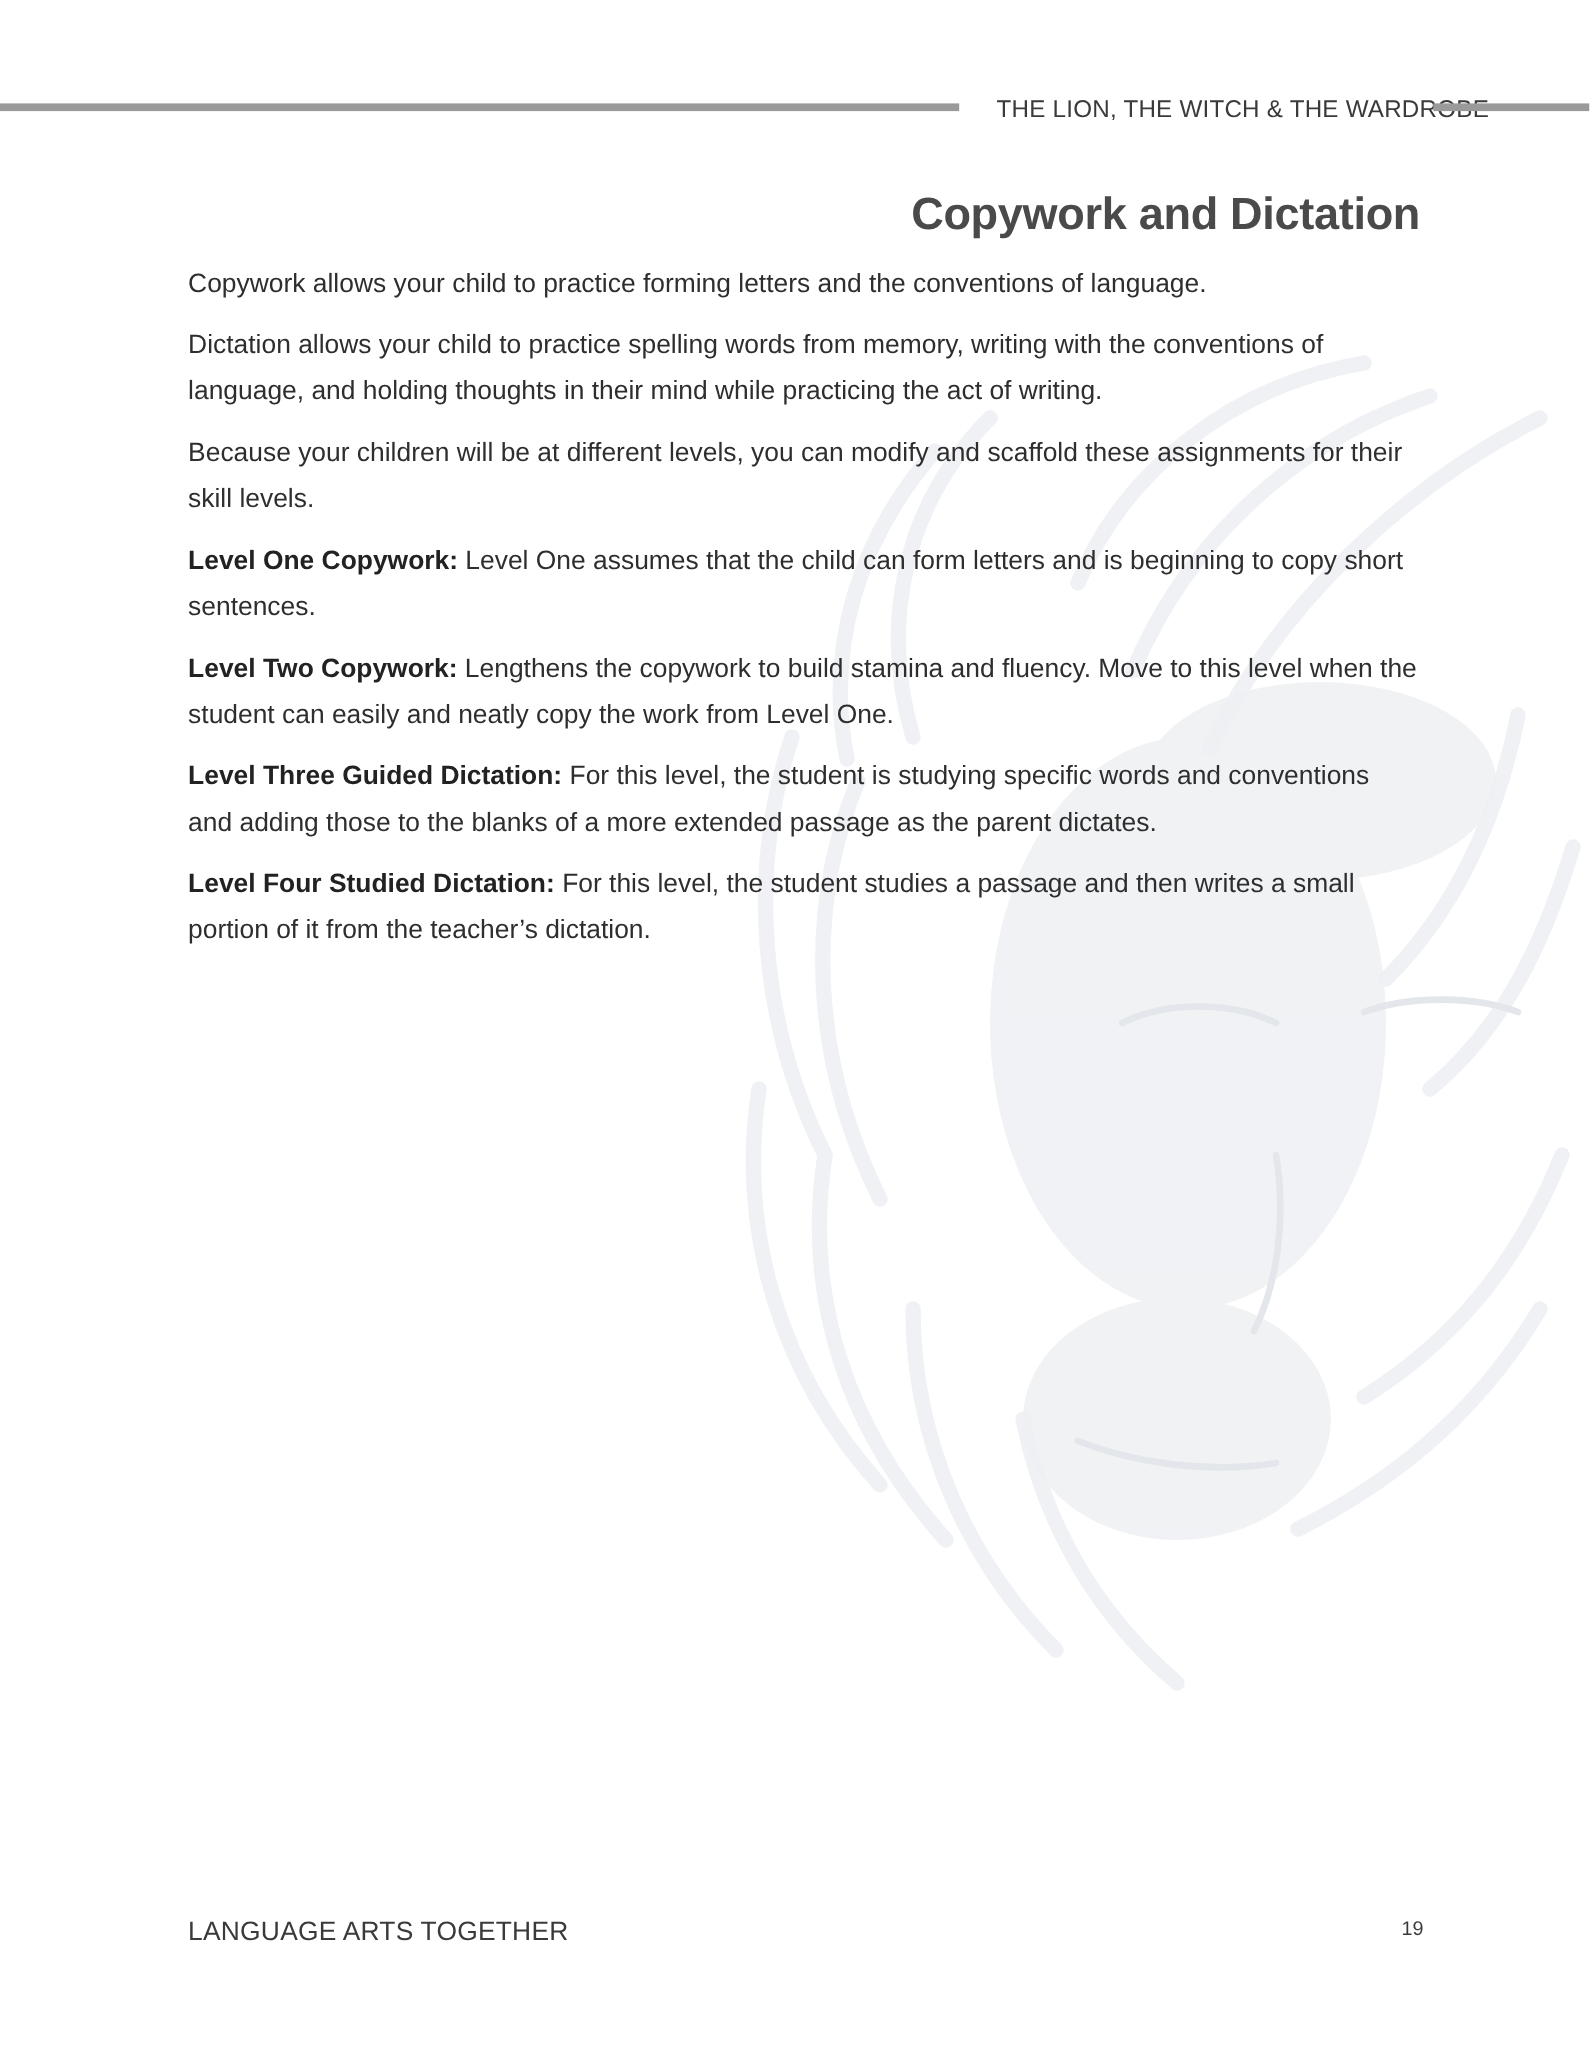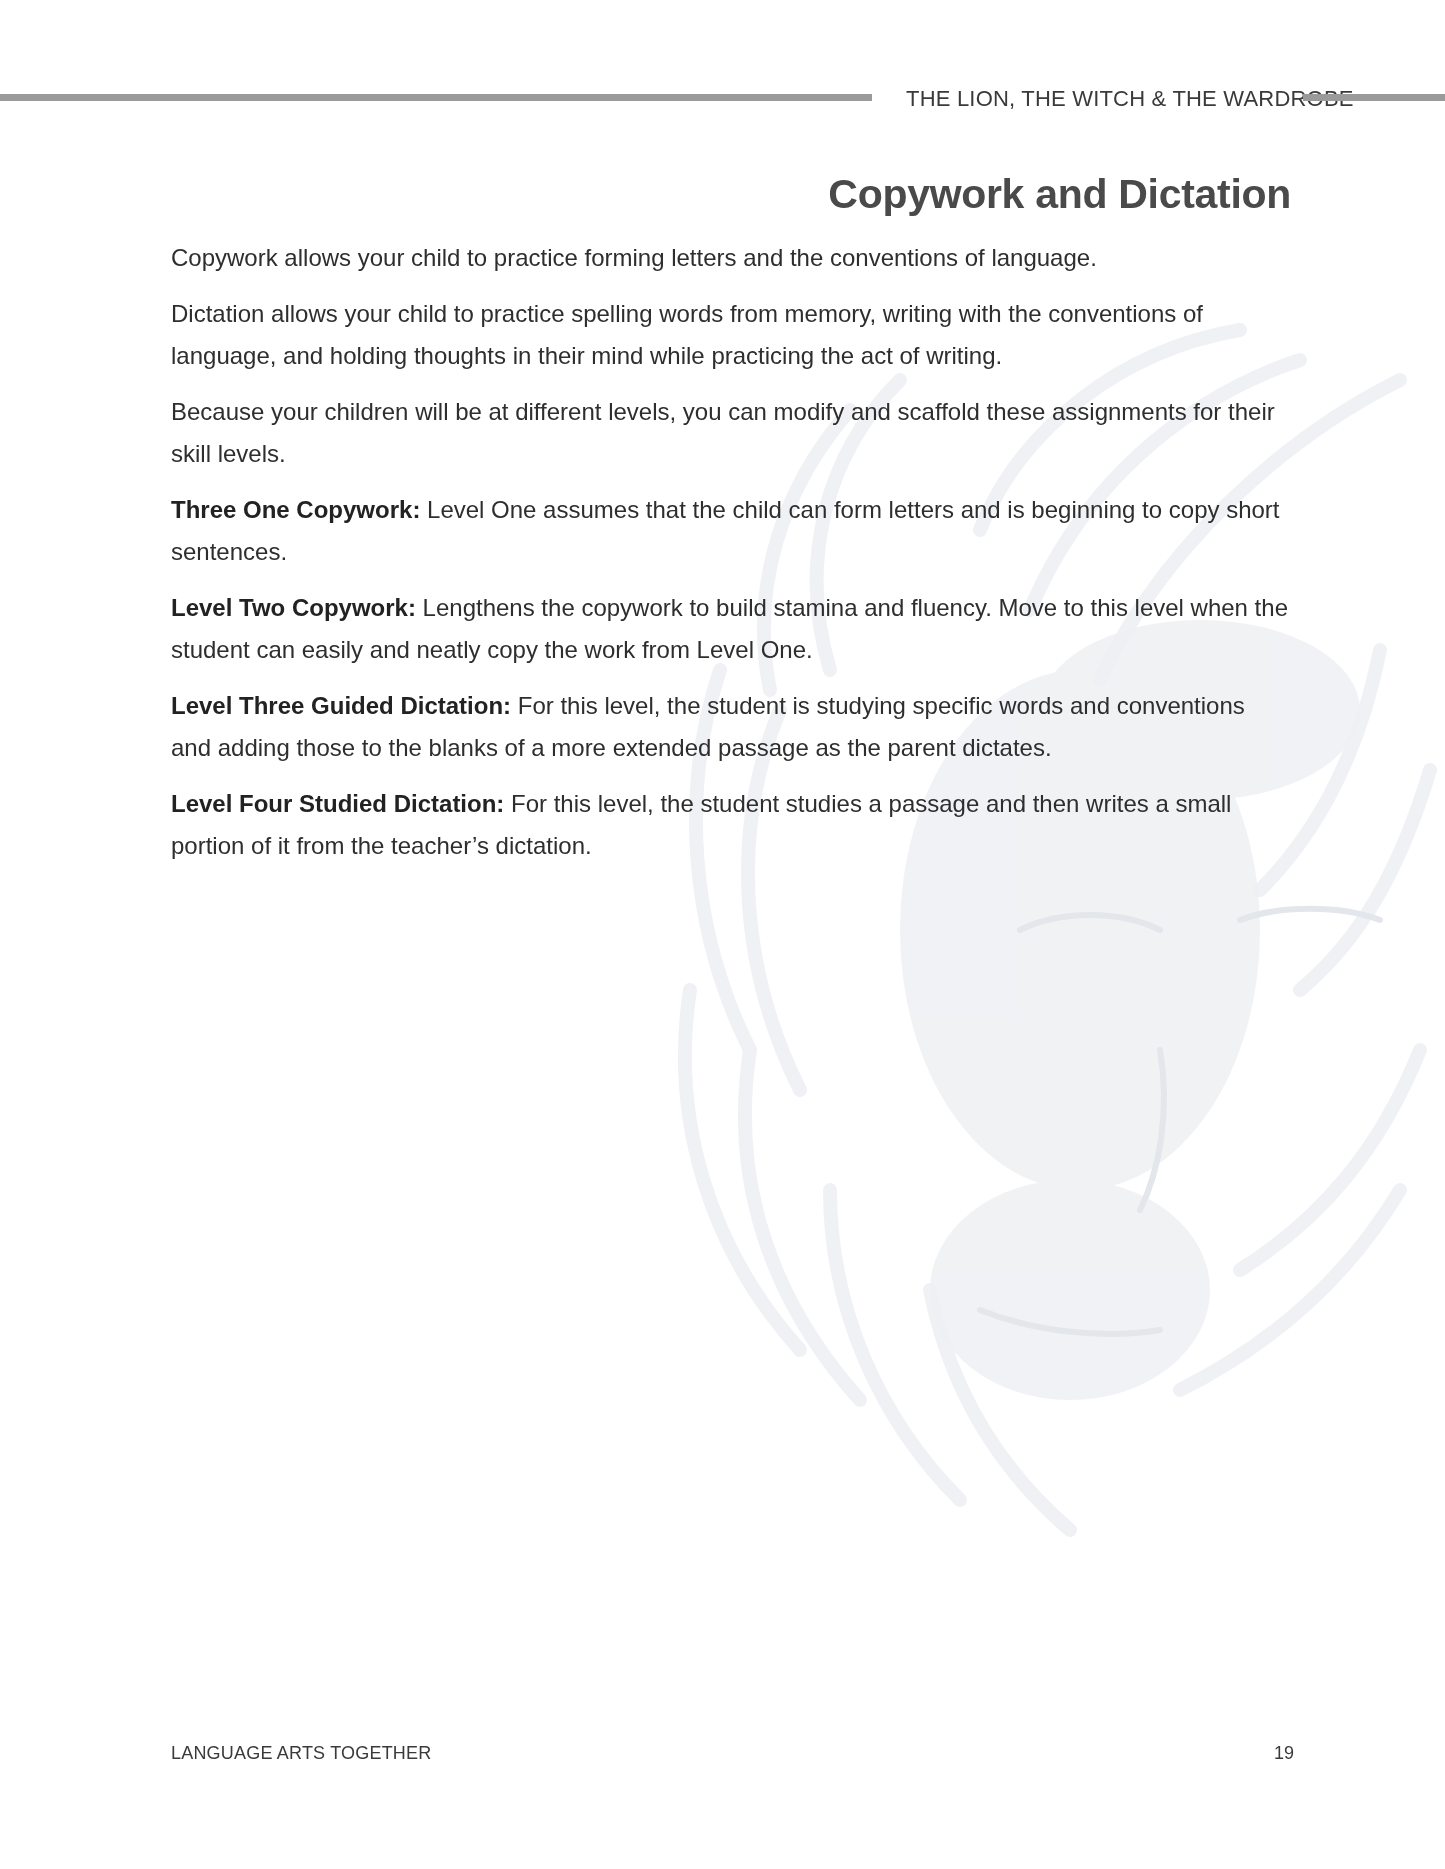--- a/index.html
+++ b/index.html
@@ -71,21 +71,21 @@
       margin: 0 0 14px 0;
     }
     .para .lead {
       font-weight: bold;
       color: #222222;
     }
     .footer-left {
       position: absolute;
       left: 171px;
       top: 1743px;
-      font-size: 18px;
+      font-size: 24px;
       color: #3a3a3a;
       letter-spacing: 0.2px;
       text-align: center;
     }
     .footer-right {
       position: absolute;
       left: 1252px;
       top: 1743px;
       font-size: 18px;
       color: #3a3a3a;
@@ -131,21 +131,21 @@
 <div class="header-bar-right"></div>
 
 <div class="content">
   <h1 class="page-title">Copywork and Dictation</h1>
 
   <p class="para">Copywork allows your child to practice forming letters and the conventions of language.</p>
   <p class="para">Dictation allows your child to practice spelling words from memory, writing with the conventions of language, and holding thoughts in their mind while practicing the act of writing.</p>
   <p class="para">Because your children will be at different levels, you can modify and scaffold these assignments for their skill levels.</p>
 
   <p class="para">
-    <span class="lead">Three One Copywork:</span><span> Level One assumes that the child can form letters and is beginning to copy short sentences.</span>
+    <span class="lead">Level One Copywork:</span><span> Level One assumes that the child can form letters and is beginning to copy short sentences.</span>
   </p>
   <p class="para">
     <span class="lead">Level Two Copywork:</span><span> Lengthens the copywork to build stamina and fluency. Move to this level when the student can easily and neatly copy the work from Level One.</span>
   </p>
   <p class="para">
     <span class="lead">Level Three Guided Dictation:</span><span> For this level, the student is studying specific words and conventions and adding those to the blanks of a more extended passage as the parent dictates.</span>
   </p>
   <p class="para">
     <span class="lead">Level Four Studied Dictation:</span><span> For this level, the student studies a passage and then writes a small portion of it from the teacher’s dictation.</span>
   </p>

